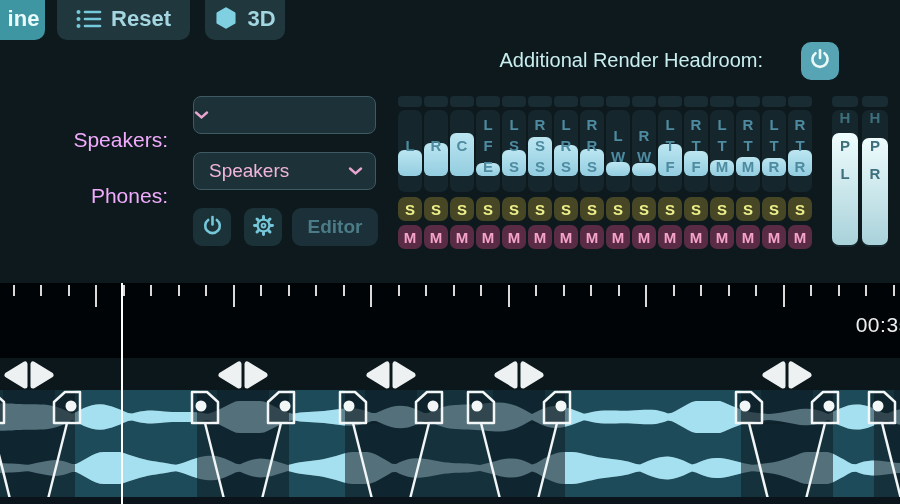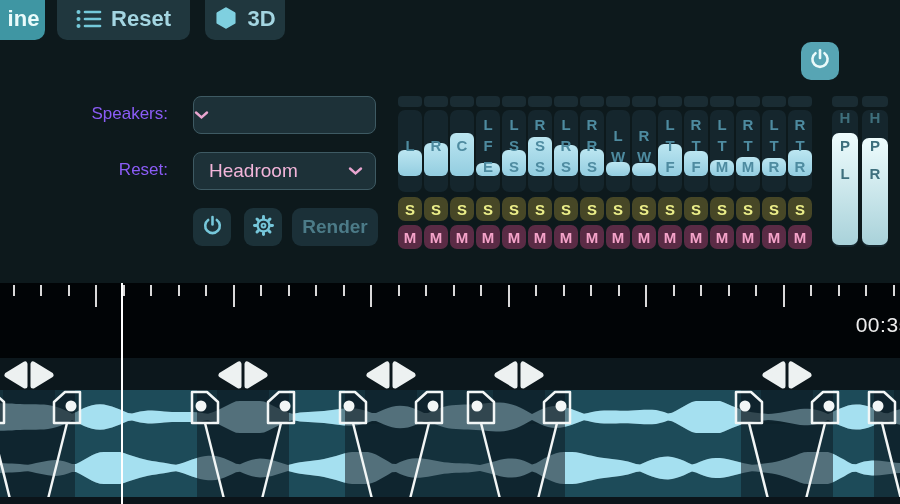--- a/index.html
+++ b/index.html
@@ -9,21 +9,21 @@
   .abs{position:absolute;}
   
   .tab{position:absolute;top:-10px;height:50px;border-radius:10px;display:flex;
        align-items:flex-end;justify-content:center;gap:9px;padding-bottom:8px;
        box-sizing:border-box;font-size:22px;font-weight:600;cursor:pointer;}
   .tab.active{background:#3f96a3;color:#eafbfb;}
   .tab.inactive{background:#20373e;color:#a4d6e2;}
   .tab .ticon{display:flex;align-items:center;margin-bottom:2px;}
   
   .ctl-label{position:absolute;left:0;width:168px;text-align:right;
-             color:#8b5cf6;font-size:17px;font-weight:500;}
+             color:#f0abfc;font-size:21px;font-weight:500;margin-top:24px;}
   .dropdown{position:absolute;left:193px;width:183px;height:38px;background:#1d3138;
             border:1px solid #3e5a63;border-radius:8px;box-sizing:border-box;
             display:flex;align-items:center;cursor:pointer;}
   .dropdown .val{margin-left:15px;color:#f2b5da;font-size:19px;font-weight:500;flex:1;}
   .dropdown svg{margin-right:12px;}
   .sqbtn{position:absolute;width:38px;height:38px;border-radius:9px;background:#1c3239;
          display:flex;align-items:center;justify-content:center;cursor:pointer;}
   .reset-btn{position:absolute;left:292px;top:208px;width:86px;height:38px;
              border-radius:9px;background:#1b3038;color:#4c7b88;font-size:19px;
              font-weight:600;display:flex;align-items:center;justify-content:center;cursor:pointer;}
@@ -83,39 +83,40 @@
   </div>
   <div class="tab inactive" style="left:205px;width:80px;">
     <span class="ticon">
       <svg width="24" height="24" viewBox="0 0 24 24">
         <polygon points="12,2.5 20.3,7.3 20.3,16.7 12,21.5 3.7,16.7 3.7,7.3" fill="#7fd0e0" stroke="#7fd0e0" stroke-width="2.5" stroke-linejoin="round"></polygon>
       </svg>
     </span>
     <span>3D</span>
   </div>
 
+  <div class="arh-label">Additional Render Headroom:</div>
   <div class="arh-btn">
     <span>
       <svg width="24" height="24" viewBox="0 0 24 24" fill="none" stroke="#eafafa" stroke-width="2.6" stroke-linecap="round">
         <path d="M7.5 6.2 A7.6 7.6 0 1 0 16.5 6.2"></path>
           <line x1="12" y1="3.2" x2="12" y2="11"></line>
       </svg>
     </span>
   </div>
 
   <div class="ctl-label" style="top:104px;">Speakers:</div>
   <div class="dropdown" style="top:96px;">
     <svg width="15" height="10" viewBox="0 0 15 10" fill="none" stroke="#e8a5cf" stroke-width="2.4" stroke-linecap="round">
         <polyline points="2,2.5 7.5,7.5 13,2.5"></polyline>
       </svg>
   </div>
 
-  <div class="ctl-label" style="top:160px;">Reset:</div>
+  <div class="ctl-label" style="top:160px;">Phones:</div>
   <div class="dropdown" style="top:152px;">
-    <span class="val">Headroom</span>
+    <span class="val">Speakers</span>
     <svg width="15" height="10" viewBox="0 0 15 10" fill="none" stroke="#e8a5cf" stroke-width="2.4" stroke-linecap="round">
         <polyline points="2,2.5 7.5,7.5 13,2.5"></polyline>
       </svg>
   </div>
 
   <div class="sqbtn" style="left:193px;top:208px;">
     <span>
       <svg width="23" height="23" viewBox="0 0 24 24" fill="none" stroke="#76c7da" stroke-width="2.7" stroke-linecap="round">
         <path d="M7.5 6.2 A7.6 7.6 0 1 0 16.5 6.2"></path>
           <line x1="12" y1="3.2" x2="12" y2="11"></line>
@@ -134,21 +135,21 @@
             <line x1="19.6" y1="12" x2="21.4" y2="12"></line>
           <line x1="5.2" y1="5.2" x2="6.6" y2="6.6"></line>
             <line x1="17.4" y1="17.4" x2="18.8" y2="18.8"></line>
           <line x1="5.2" y1="18.8" x2="6.6" y2="17.4"></line>
             <line x1="17.4" y1="6.6" x2="18.8" y2="5.2"></line>
         </g>
       </svg>
     </span>
   </div>
   <div class="reset-btn">
-    <span>Render</span>
+    <span>Editor</span>
   </div>
 
   <div id="meters" class="abs" style="left:0;top:0;width:900px;height:260px;">
       <div class="mcap" style="left:398px;top:96px;width:24px;height:11px;"></div>
       <div class="mcol" style="left:398px;top:110px;width:24px;height:82px;"></div>
       <div class="mfill" style="left:398px;top:150px;width:24px;height:26px;"></div>
       <div class="mletter" style="left:398px;top:138px;">L</div>
       <div class="sbtn" style="left:398px;top:197px;">S</div>
       <div class="mbtn" style="left:398px;top:225px;">M</div>
       <div class="mcap" style="left:424px;top:96px;width:24px;height:11px;"></div>

